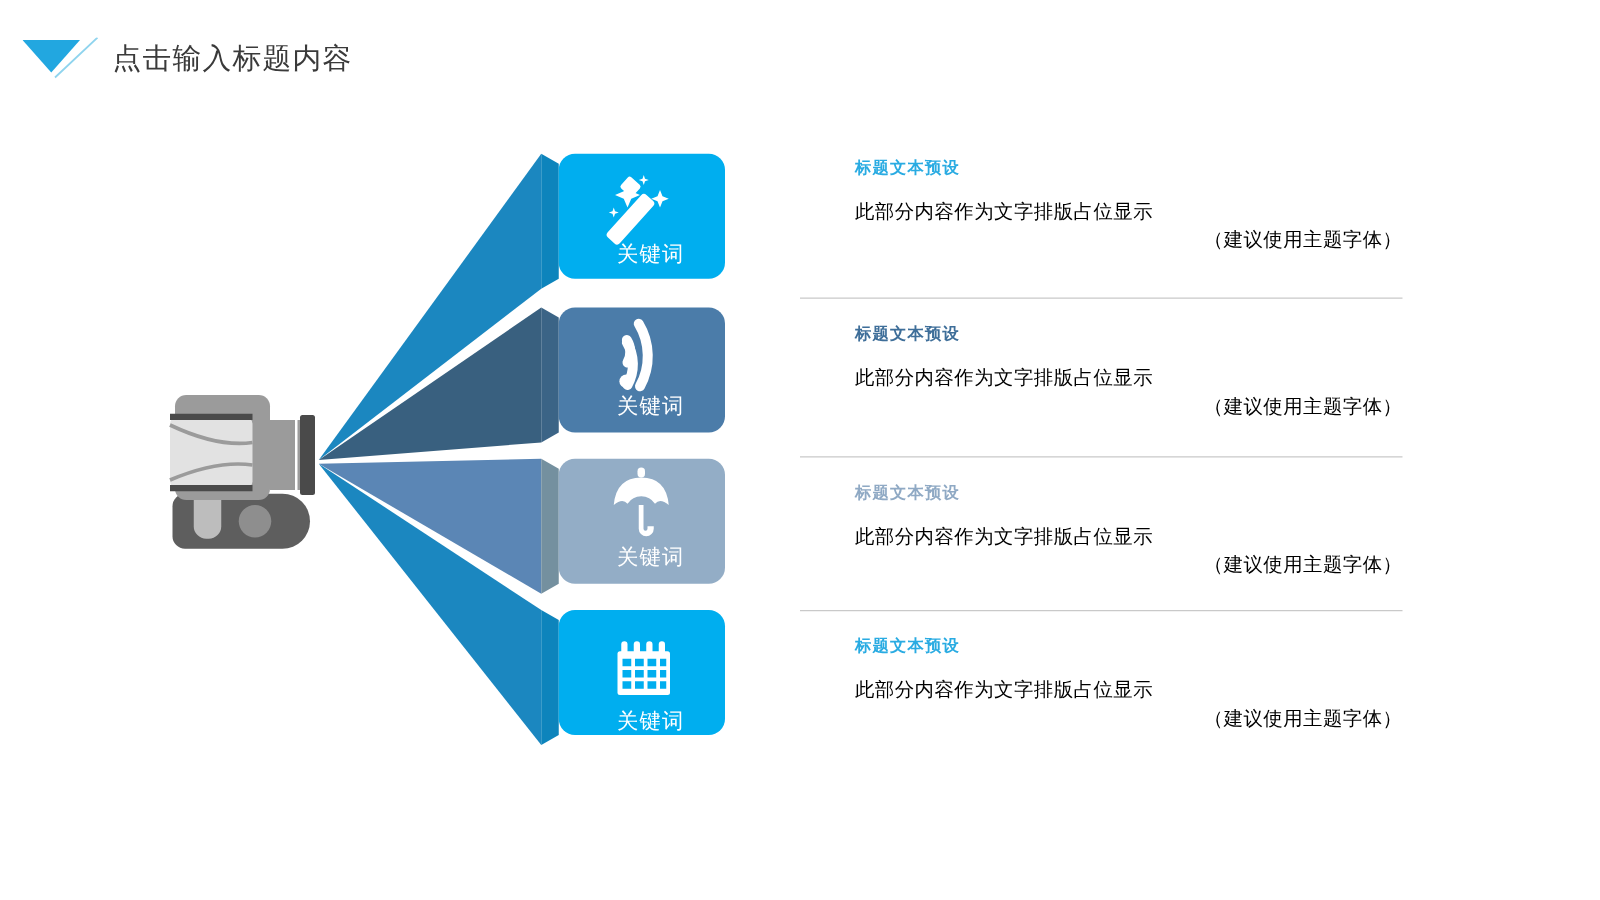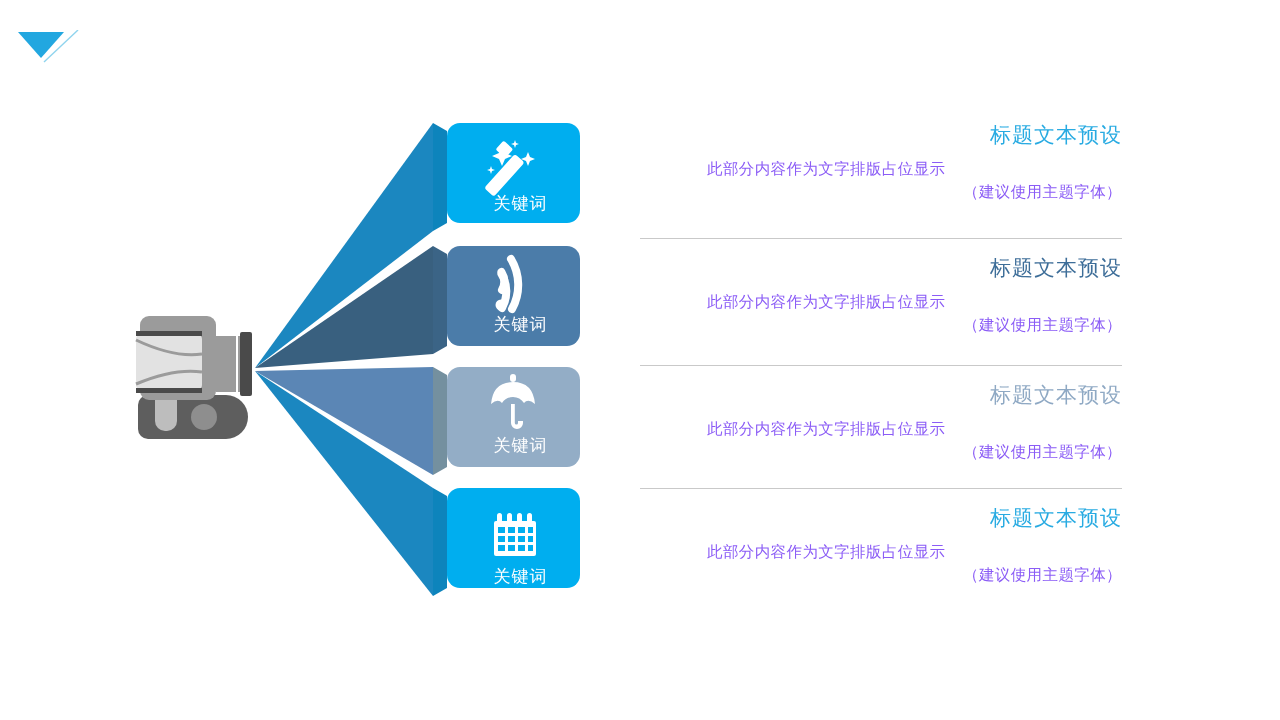--- a/index.html
+++ b/index.html
@@ -62,55 +62,54 @@
   #text-column {
     position: absolute;
     left: 640px; top: 120px;
     width: 482px;
   }
   .text-block {
     position: relative;
     padding: 0 0 0 44px;
   }
   .block-heading {
-    font-size: 21px;
-    font-weight: normal;
+    font-size: 13px;
+    font-weight: bold;
     line-height: 30px;
     margin: 0 0 8px 0;
     letter-spacing: 1px;
     font-family: "DejaVu Serif", "Liberation Serif", serif;
-    text-align: right;
   }
   .block-body {
     font-size: 15.5px;
-    color: #8b5cf6;
+    color: #000000;
     line-height: 23px;
     letter-spacing: 0.4px;
     font-family: "DejaVu Serif", "Liberation Serif", serif;
     white-space: nowrap;
-    margin-left: 23px;
   }
   .block-body .line2 { padding-left: 8px; text-align: right; }
   .divider {
     height: 1px;
     background: #c9c9c9;
     width: 482px;
     margin: 0;
   }
 </style>
 </head>
 <body>
 
 <div id="header">
   <div id="header-logo">
     <svg width="62" height="34" viewBox="0 0 62 34">
       <polygon points="0,2 46,2 23,28" fill="#22A7E0"></polygon>
       <line x1="26" y1="32" x2="60" y2="0" stroke="#8FD4EE" stroke-width="1.4"></line>
     </svg>
   </div>
+  <div id="header-title">点击输入标题内容</div>
 </div>
 
 <div id="stage">
 <svg width="1280" height="720" viewBox="0 0 1280 720" xmlns="http://www.w3.org/2000/svg">
 
   <g>
 
     <polygon points="255,368 433,123 433,231" fill="#1B87C0"></polygon>
 
     <polygon points="255,368 433,246 433,354" fill="#39607F"></polygon>

